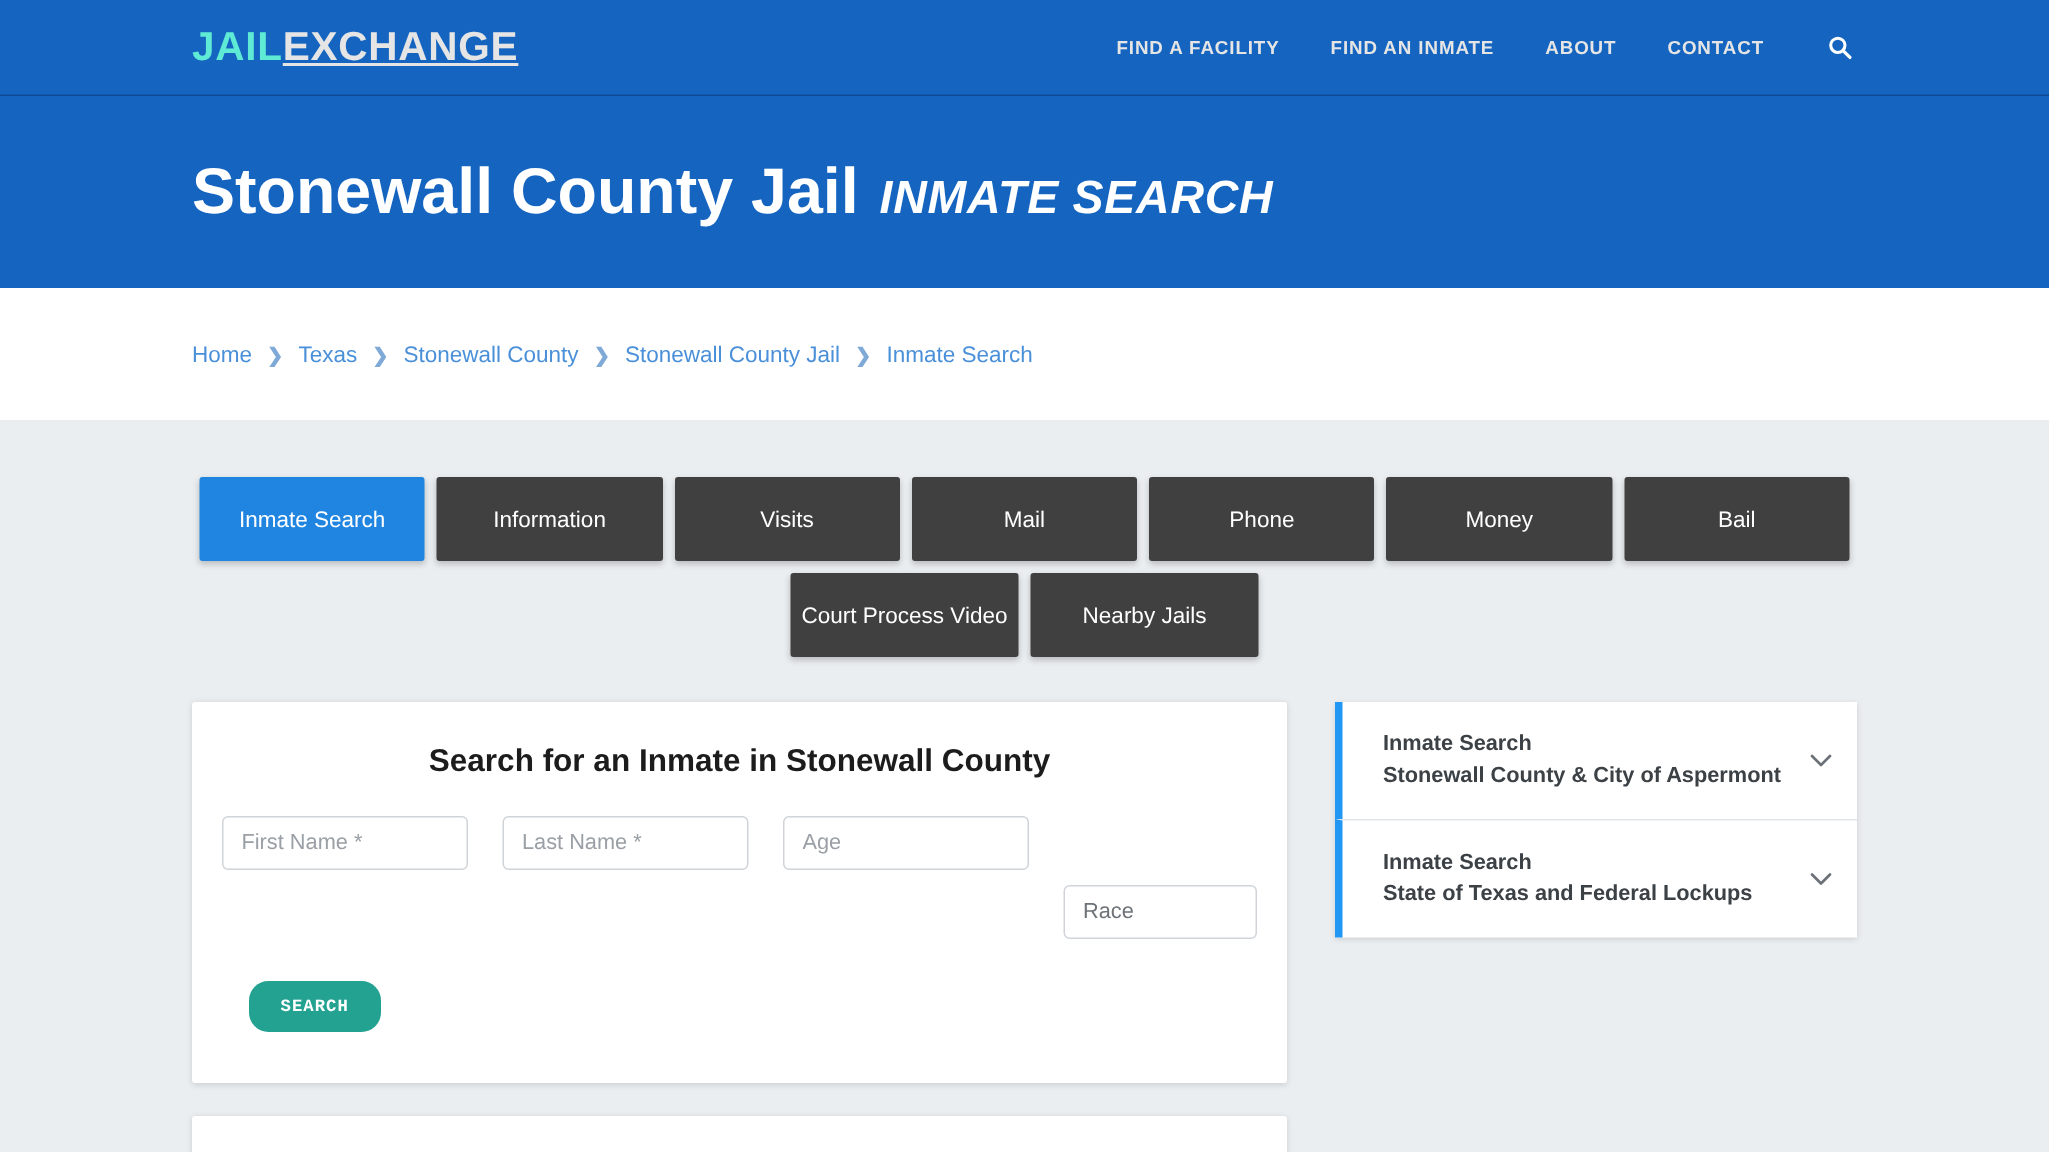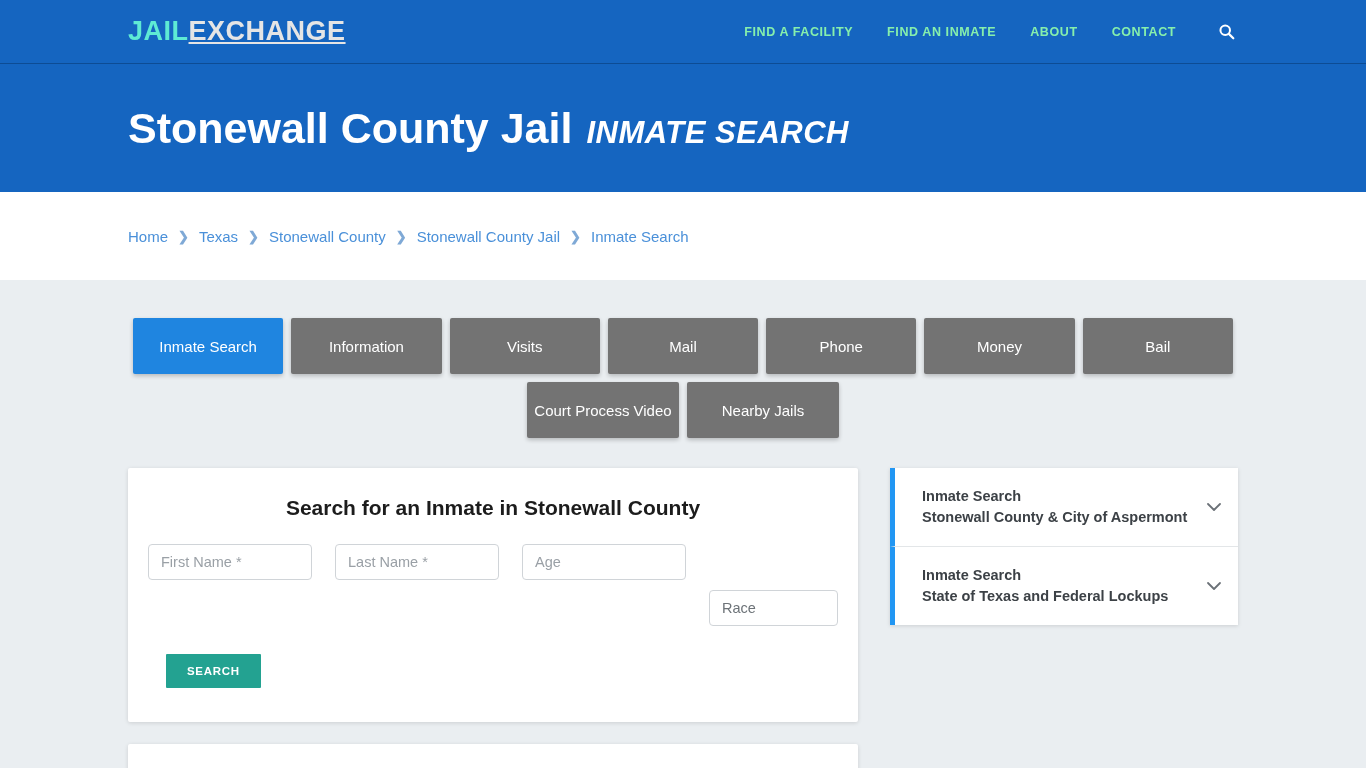--- a/index.html
+++ b/index.html
@@ -32,21 +32,21 @@
   .logo .exchange { color: #e5e5e5; text-decoration: underline; }
 
   .mainnav {
     margin-left: auto;
     margin-right: 130px;
     display: flex;
     align-items: center;
     gap: 34px;
   }
   .mainnav a {
-    color: #86efac;
+    color: #e5e5e5;
     font-size: 12.5px;
     font-weight: bold;
     letter-spacing: 0.6px;
     text-decoration: none;
     text-transform: uppercase;
     white-space: nowrap;
   }
   .search-icon-btn {
     display: flex;
     align-items: center;
@@ -119,21 +119,21 @@
   .tabgrid {
     width: 1100px;
     margin: 0 auto;
     display: flex;
     flex-wrap: wrap;
     gap: 8px 8px;
   }
   .tabgrid .row { display: flex; gap: 8px; width: 100%; }
   .tabgrid .row.center { justify-content: center; }
   .tab {
-    background: #737373;
+    background: #404040;
     color: #ffffff;
     font-size: 15px;
     height: 56px;
     width: 152px;
     display: flex;
     align-items: center;
     justify-content: center;
     border: none;
     border-radius: 2px;
     box-shadow: 0 2px 4px rgba(0,0,0,0.22);
@@ -199,28 +199,28 @@
     background-size: 5px 5px, 5px 5px;
     background-repeat: no-repeat;
     color: #5b6166;
     margin-top: 46px;
   }
   .btn-search {
     margin: 28px 0 0 20px;
     background: #23a291;
     color: #ffffff;
     border: none;
-    border-radius: 1px;
+    border-radius: 13px;
     height: 34px;
     padding: 0 21px;
     font-size: 11.5px;
     font-weight: bold;
     letter-spacing: 0.7px;
     cursor: pointer;
-    font-family: Liberation Sans, sans-serif;
+    font-family: Liberation Mono, monospace;
   }
 
   .stub-card {
     height: 120px;
     margin-top: 22px;
   }
 
   
   .accordion { background: #ffffff; box-shadow: 0 1px 4px rgba(0,0,0,0.13); }
   .acc-item {

